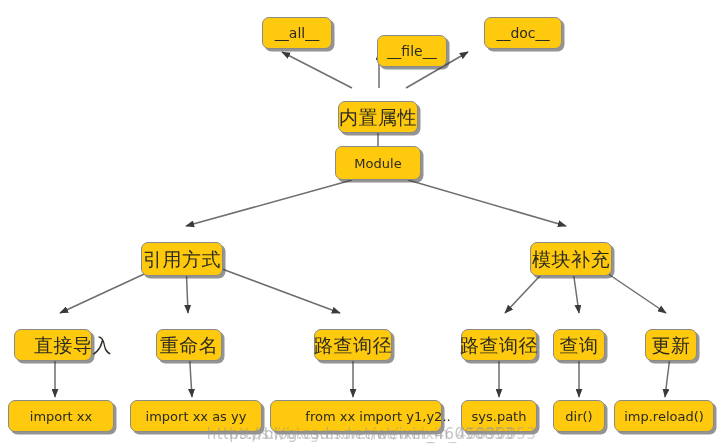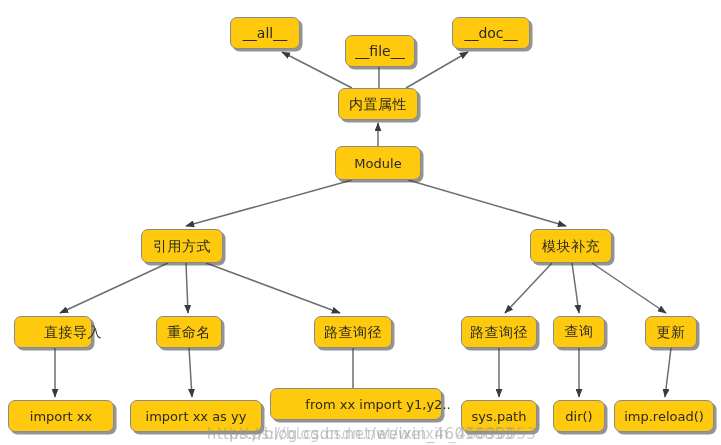--- a/index.html
+++ b/index.html
@@ -33,28 +33,30 @@
     border: 1.4px solid #8a8a8a;
     border-radius: 7px;
     color: #2b2b20;
     font-size: 13px;
     line-height: 1;
     white-space: nowrap;
     box-shadow: 2.5px 2.5px 0 rgba(60,60,60,0.55);
     z-index: 2;
   }
   .node.cjk {
-    font-size: 14px;
+    font-size: 19px;
     letter-spacing: 0.5px;
+    margin-top: 13px;
   }
   .node.code {
     font-size: 13px;
   }
   .node.dunder {
     font-size: 14px;
+    margin-left: 32px;
   }
   #watermark {
     position: absolute;
     left: 0;
     bottom: 2px;
     width: 721px;
     text-align: center;
     color: rgba(150,150,150,0.55);
     font-size: 15px;
     letter-spacing: 0.4px;
@@ -111,25 +113,25 @@
       <div class="node dunder" style="left: 345px; top: 35px; width: 70px; height: 32px;">__file__</div>
       <div class="node dunder" style="left: 452px; top: 17px; width: 78px; height: 32px;">__doc__</div>
       <div class="node cjk" style="left: 338px; top: 88px; width: 80px; height: 32px;">内置属性</div>
       <div class="node " style="left: 335px; top: 146px; width: 86px; height: 34px;">Module</div>
       <div class="node cjk" style="left: 141px; top: 229px; width: 82px; height: 34px;">引用方式</div>
       <div class="node cjk" style="left: 530px; top: 229px; width: 82px; height: 34px;">模块补充</div>
       <div class="node cjk" style="left: 14px; top: 316px; width: 78px; height: 32px; padding-left: 40px;">直接导入</div>
       <div class="node cjk" style="left: 156px; top: 316px; width: 66px; height: 32px;">重命名</div>
       <div class="node cjk" style="left: 314px; top: 316px; width: 78px; height: 32px;">路查询径</div>
       <div class="node cjk" style="left: 461px; top: 316px; width: 76px; height: 32px;">路查询径</div>
-      <div class="node cjk" style="left: 553px; top: 316px; width: 52px; height: 32px; font-family: Liberation Mono, monospace;">查询</div>
+      <div class="node cjk" style="left: 553px; top: 316px; width: 52px; height: 32px;">查询</div>
       <div class="node cjk" style="left: 645px; top: 316px; width: 52px; height: 32px;">更新</div>
       <div class="node code" style="left: 8px; top: 400px; width: 106px; height: 32px; text-align: right;">import xx</div>
       <div class="node code" style="left: 130px; top: 400px; width: 132px; height: 32px;">import xx as yy</div>
-      <div class="node code" style="left: 270px; top: 388px; width: 172px; height: 32px; padding-left: 44px;">from xx import y1,y2..</div>
+      <div class="node code" style="left: 270px; top: 400px; width: 172px; height: 32px; padding-left: 44px;">from xx import y1,y2..</div>
       <div class="node code" style="left: 461px; top: 400px; width: 76px; height: 32px;">sys.path</div>
       <div class="node code" style="left: 553px; top: 400px; width: 52px; height: 32px;">dir()</div>
       <div class="node code" style="left: 614px; top: 400px; width: 100px; height: 32px;">imp.reload()</div>
     </div>
 
   <div id="watermark">
     <span class="wm1">https://blog.csdn.net/weixin_46090853</span>
     <span class="wm2">https://blog.csdn.net/weixin_46090853</span>
   </div>
 

